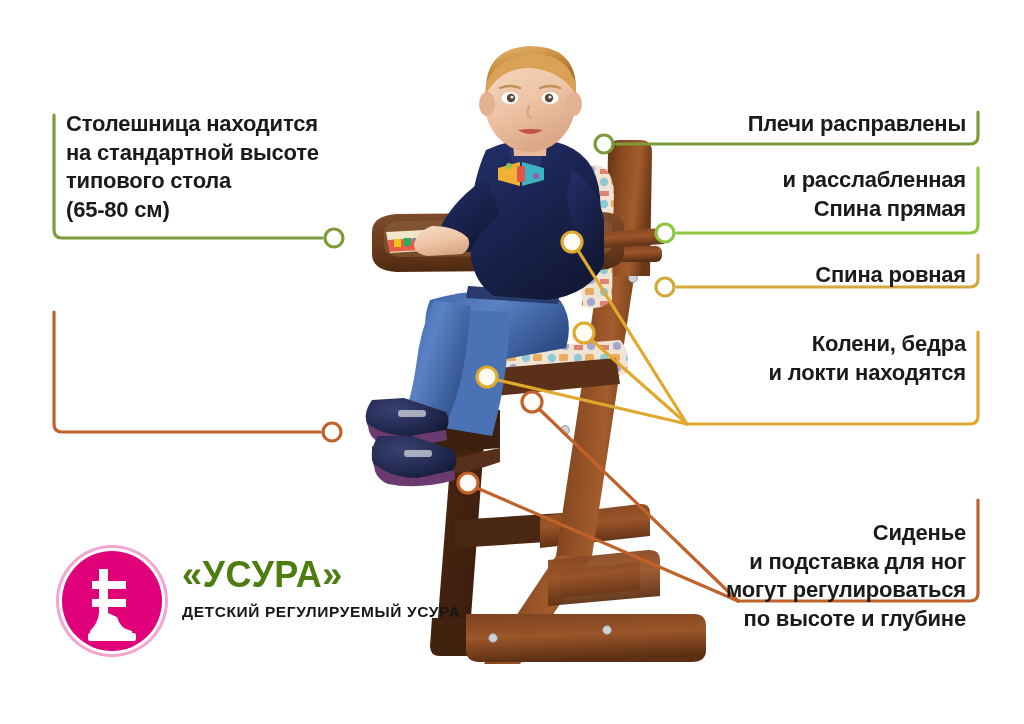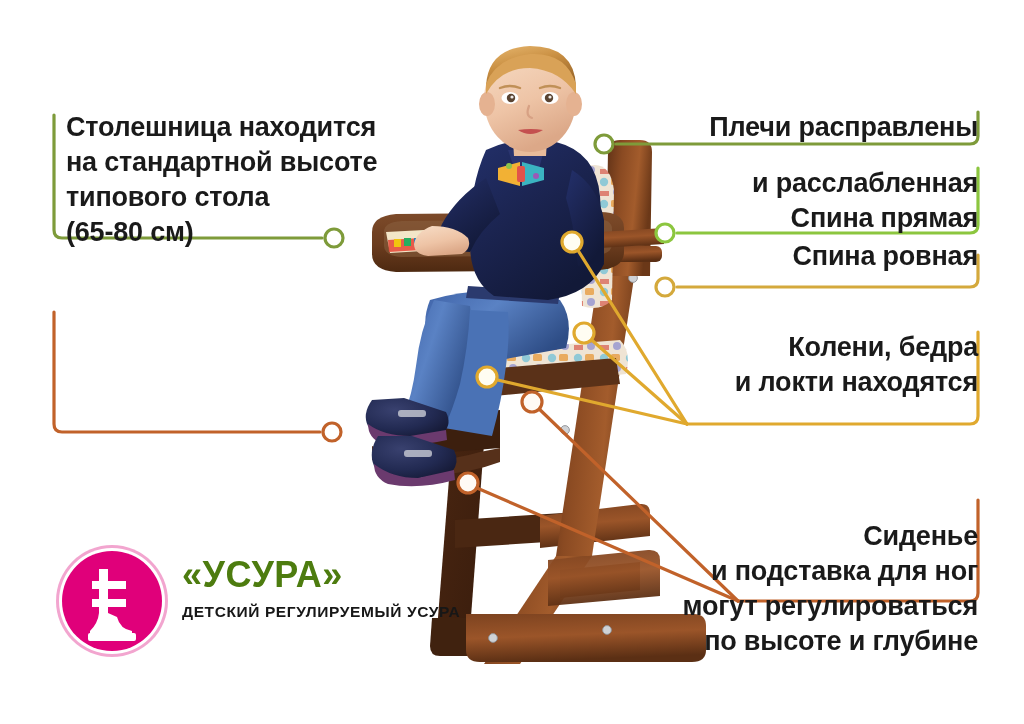--- a/index.html
+++ b/index.html
@@ -9,27 +9,27 @@
     font-family:"Liberation Sans","DejaVu Sans",sans-serif;
     background:#ffffff;
   }
   #stage{position:absolute;inset:0;width:1024px;height:724px;}
 
   
   .callout{position:absolute;box-sizing:border-box;}
   .callout .ctext{
     font-weight:700;
     color:#1a1a1a;
-    font-size:27px;
+    font-size:22px;
     line-height:1.30;
     letter-spacing:-0.2px;
     white-space:nowrap;
   }
   .callout.left .ctext{text-align:left;padding-left:12px;}
-  .callout.right .ctext{text-align:right;padding-right:0;}
+  .callout.right .ctext{text-align:right;padding-right:12px;}
   .ctext .ln{display:block;}
 
   
   #logo{position:absolute;left:62px;top:551px;width:300px;height:110px;}
   #logo .badge{
     position:absolute;left:0;top:0;width:100px;height:100px;border-radius:50%;
     background:#e0007a;box-shadow:0 0 0 3px #ffffff,0 0 0 6px #f2a5cf;
   }
   #logo .brand{
     position:absolute;left:120px;top:6px;
@@ -282,21 +282,21 @@
     </div>
   </div>
 
   <div class="callout right" style="left:690px; top:166px; width:288px;">
     <div class="ctext">
       <span class="ln">и расслабленная</span>
       <span class="ln">Спина прямая</span>
     </div>
   </div>
 
-  <div class="callout right" style="left:720px; top:239px; width:258px;">
+  <div class="callout right" style="left:720px; top:261px; width:258px;">
     <div class="ctext">
       <span class="ln">Спина ровная</span>
     </div>
   </div>
 
   <div class="callout right" style="left:690px; top:330px; width:288px;">
     <div class="ctext">
       <span class="ln">Колени, бедра</span>
       <span class="ln">и локти находятся</span>
     </div>

